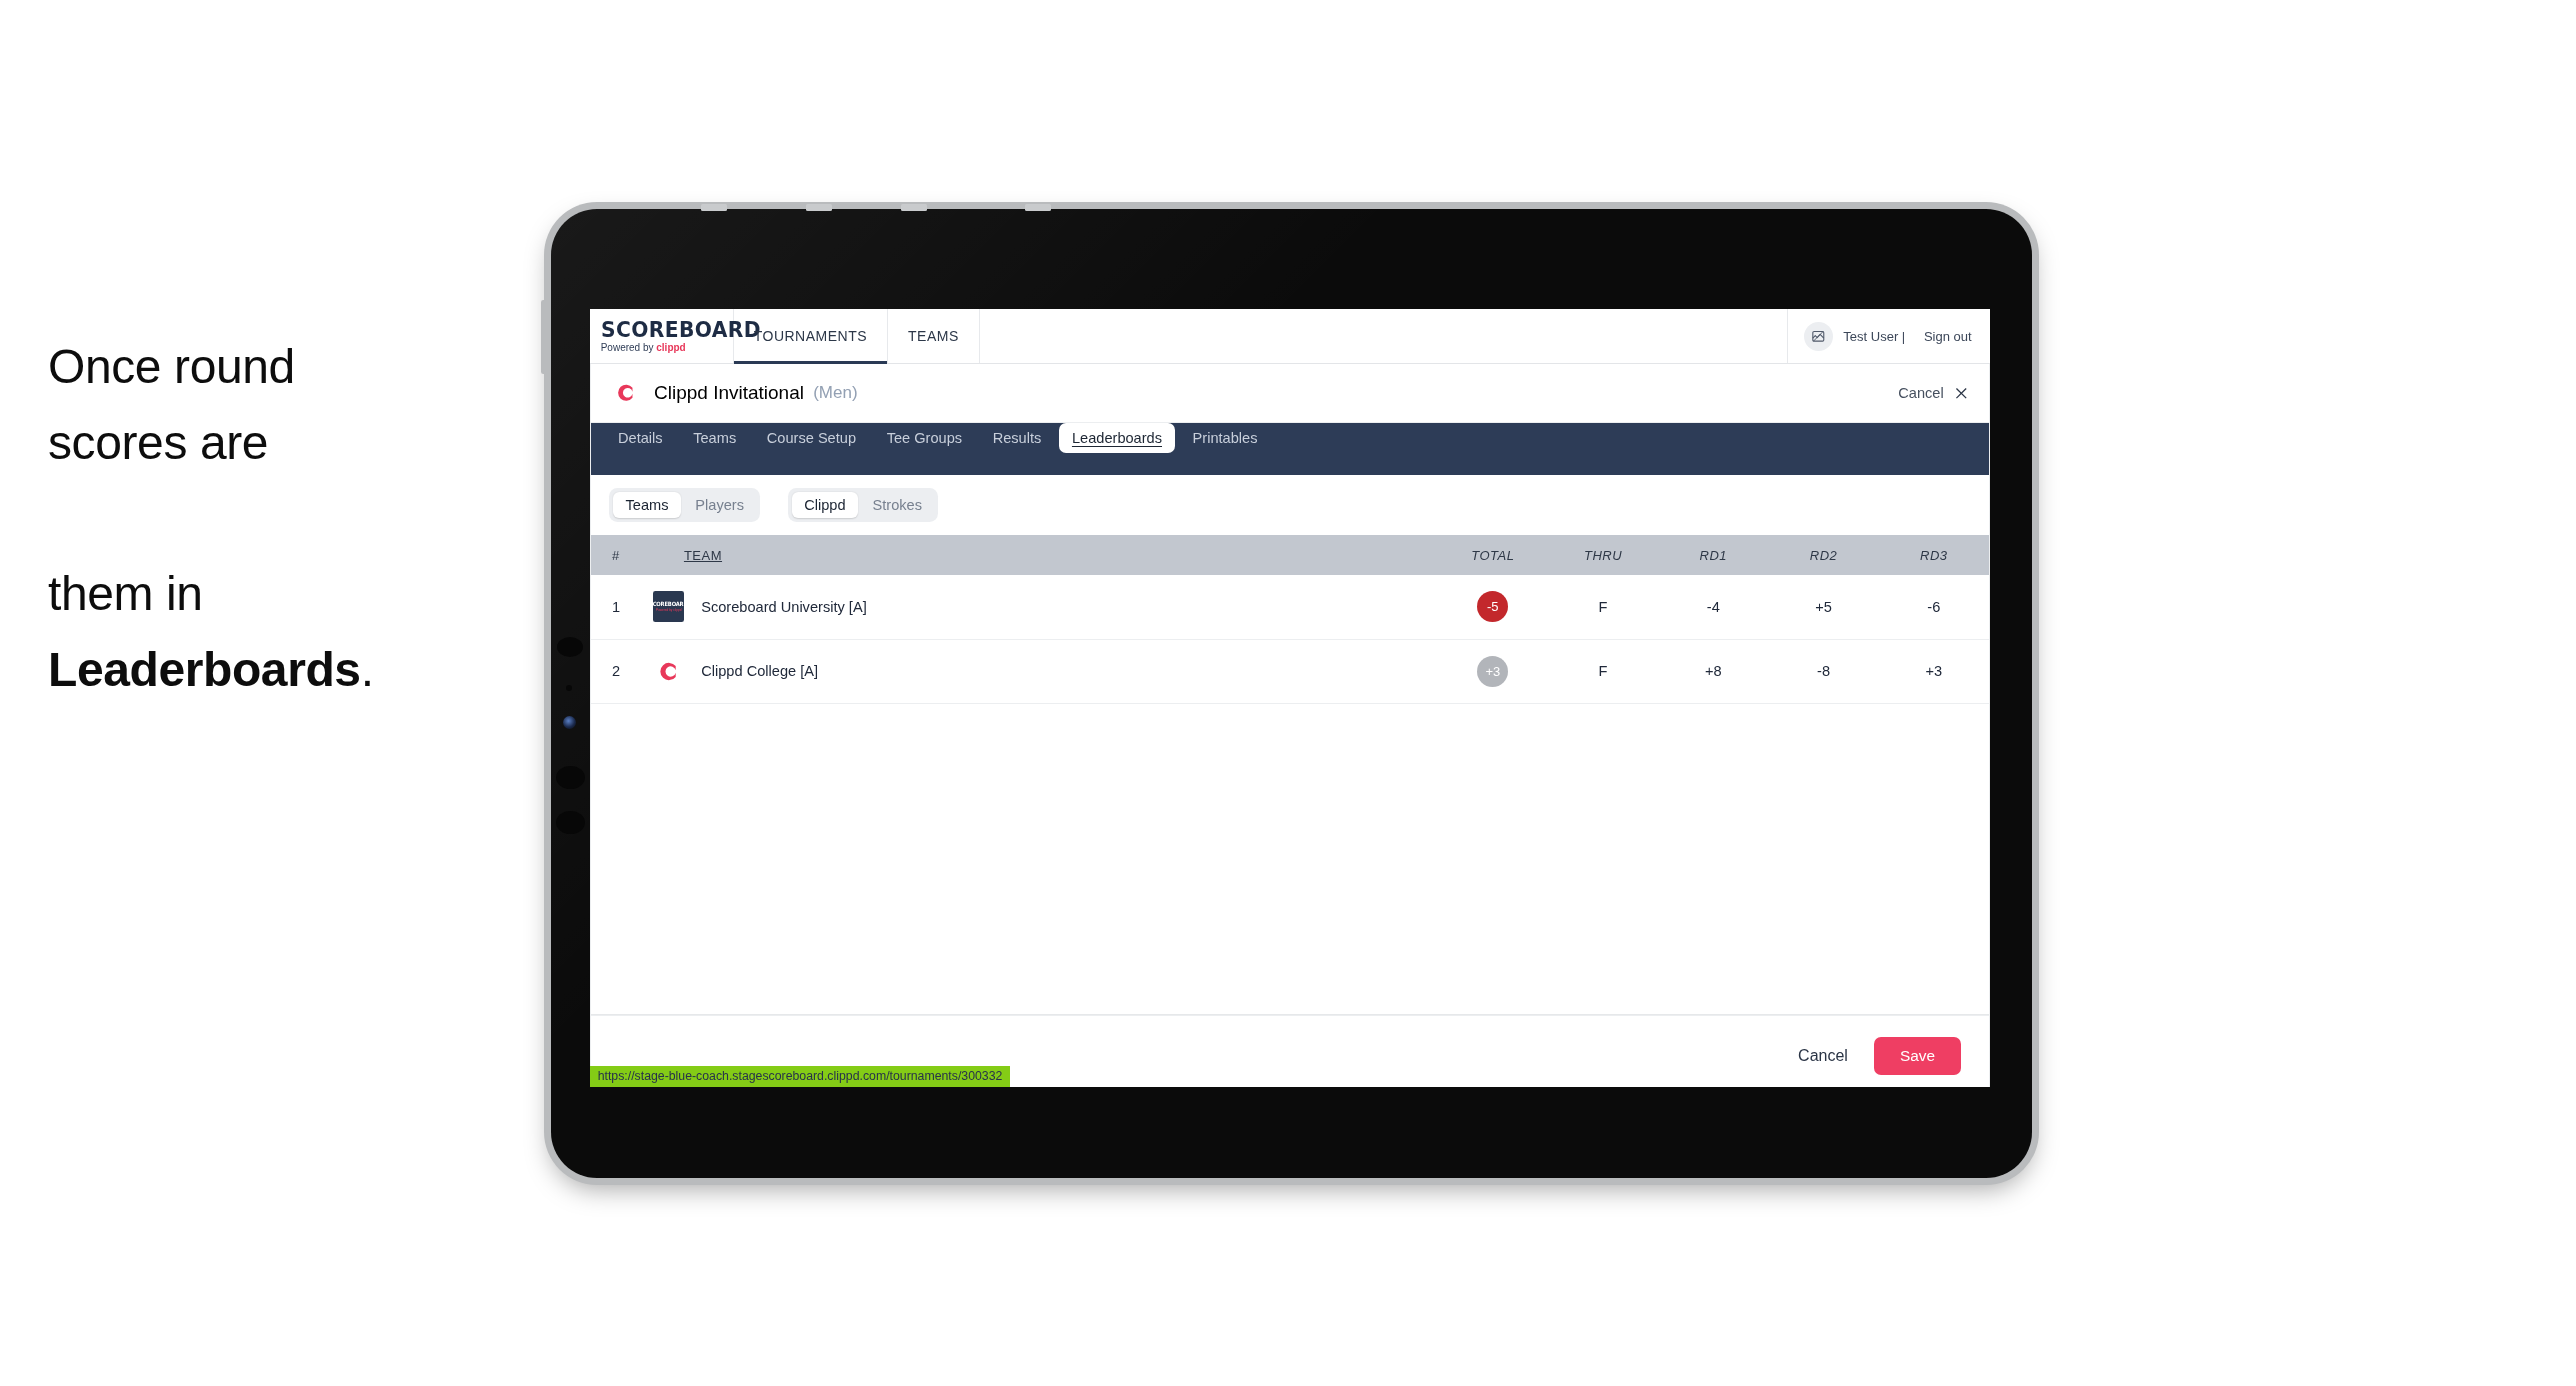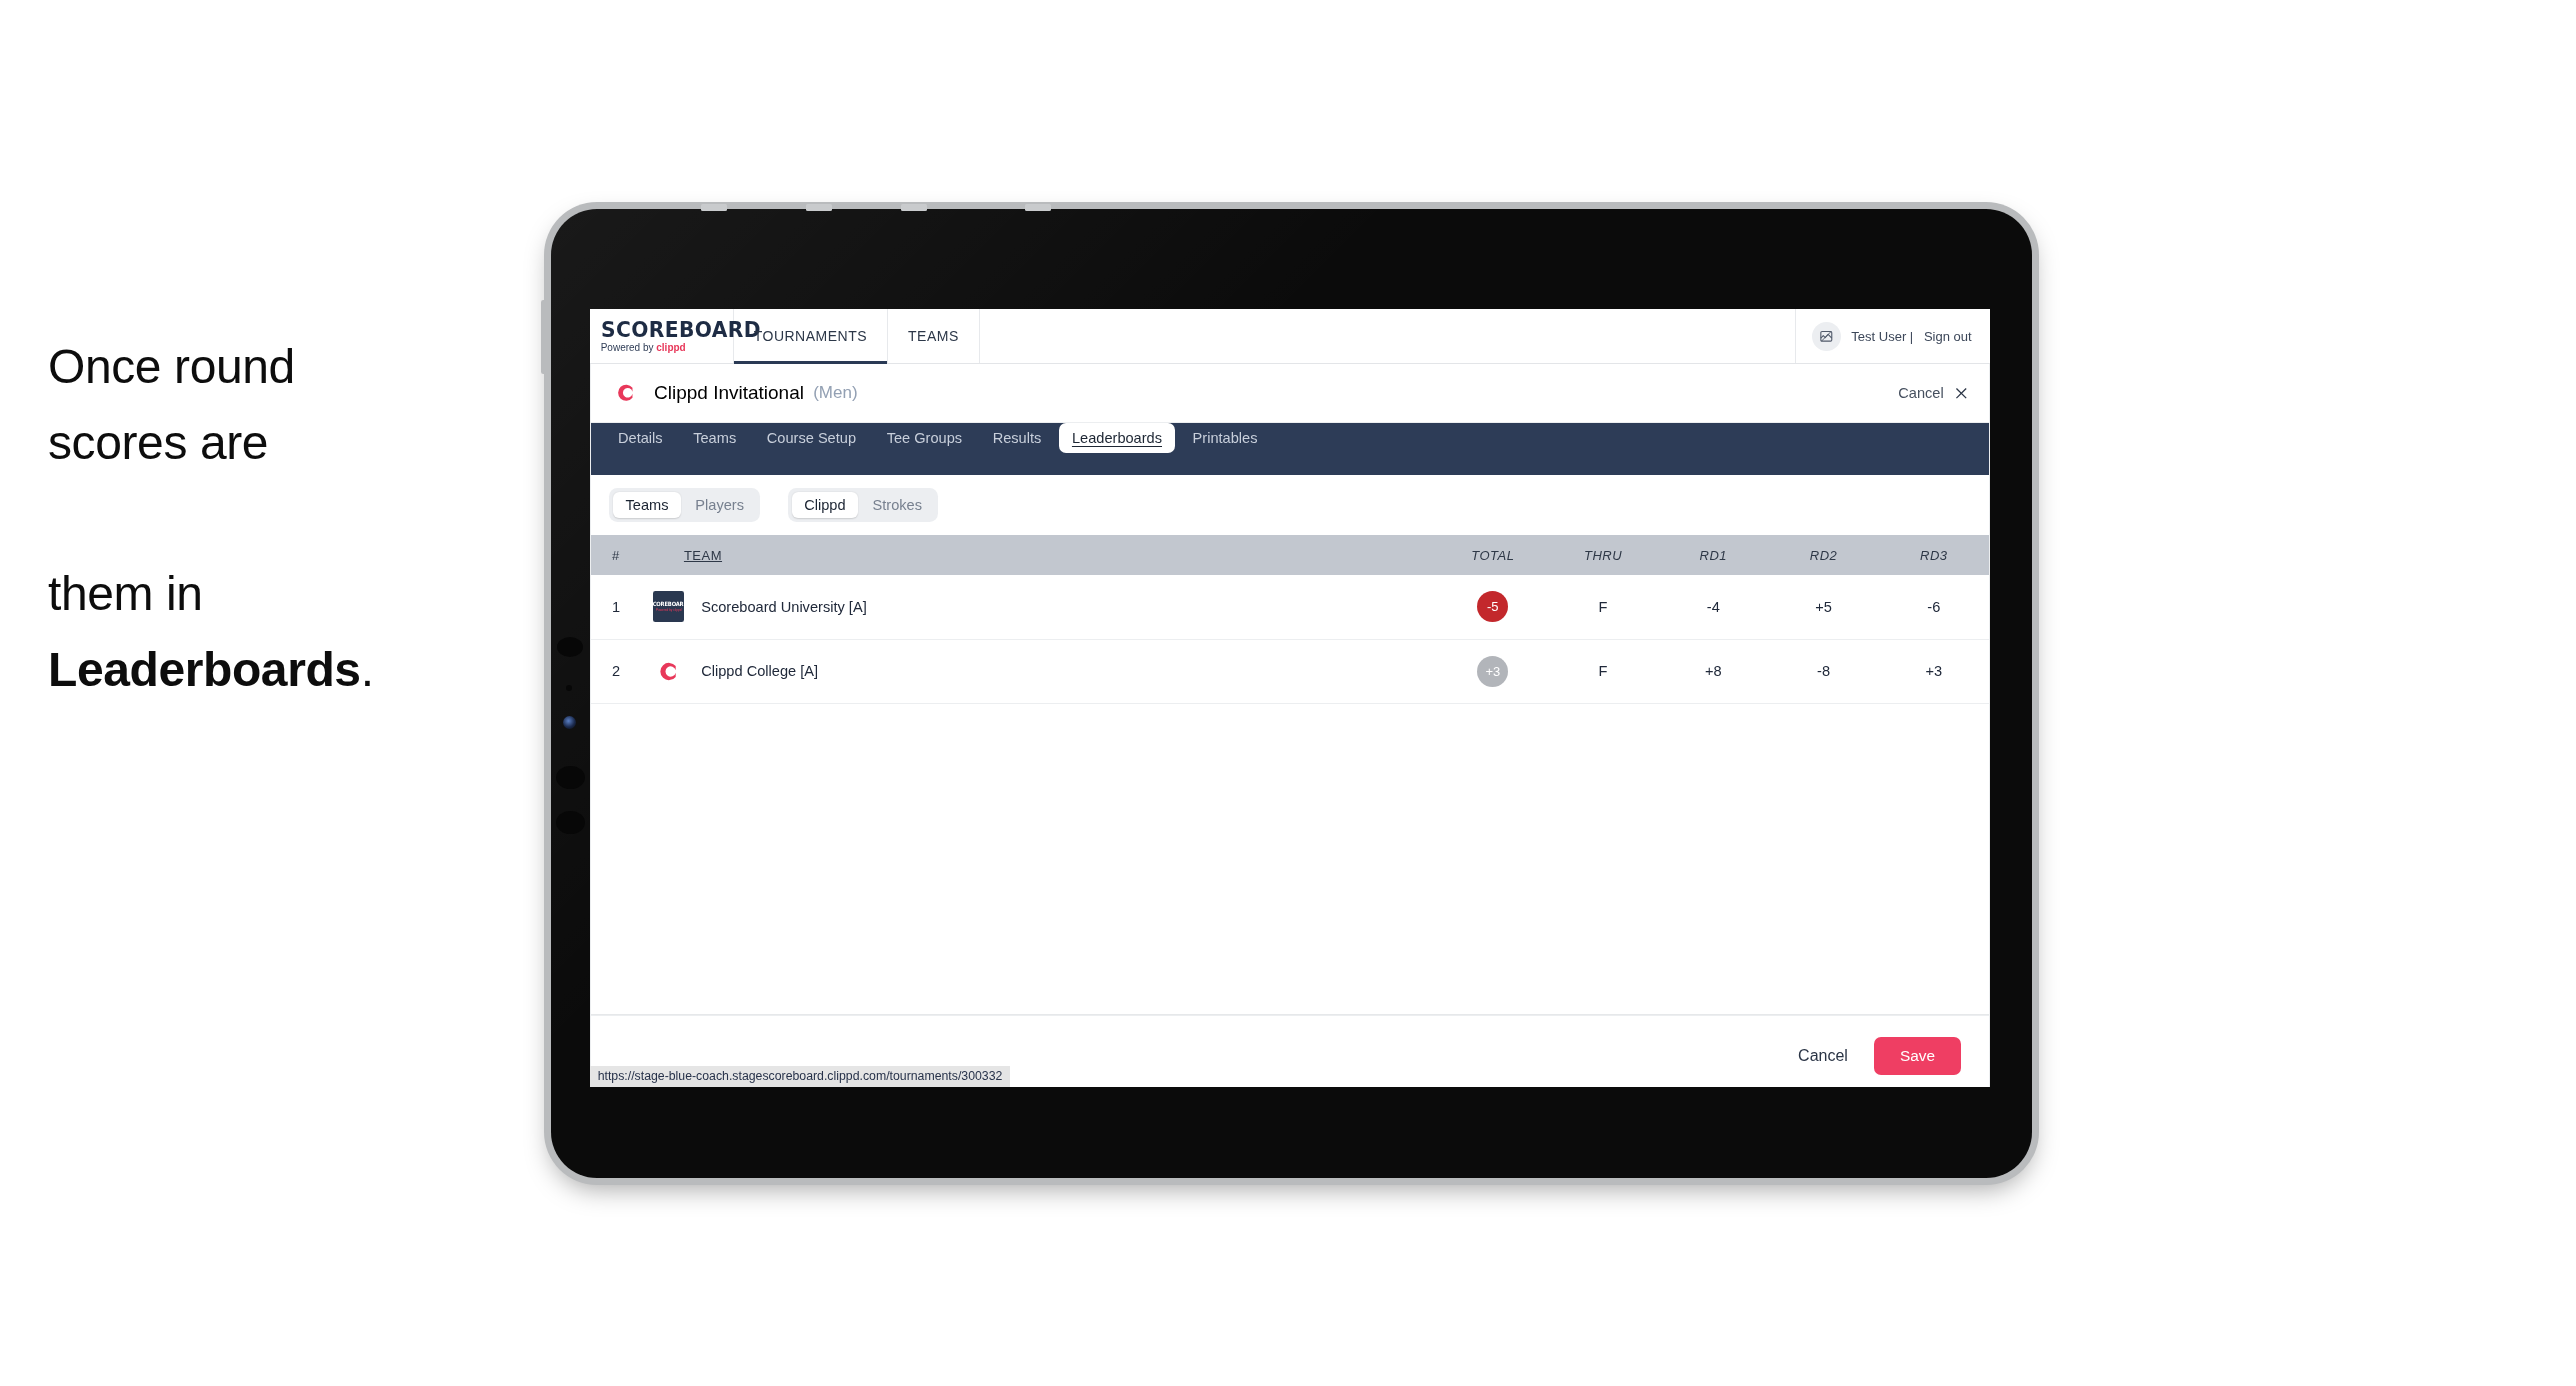--- a/index.html
+++ b/index.html
@@ -147,21 +147,21 @@
     gap: 10.7px;
     padding: 0 18.4px 0 15.4px;
   }
   #avatar {
     width: 29px; height: 29px;
     border-radius: 50%;
     background: #eceef1;
     display: flex; align-items: center; justify-content: center;
   }
   #user-name { font-size: 13px; color: #3c4759; }
-  #sign-out { font-size: 13px; color: #3c4759; cursor: pointer; }
+  #sign-out { font-size: 13px; color: #3c4759; cursor: pointer; margin-left: 8px; }
 
   
   #t-header {
     height: 58px;
     display: flex;
     align-items: center;
     padding: 0 20px 0 23px;
     border-bottom: 0.8px solid #eceef0;
     background: #fff;
   }
@@ -298,21 +298,21 @@
     border: none;
     cursor: pointer;
     font-family: "Liberation Sans", sans-serif;
   }
 
   
   #status-url {
     position: absolute;
     left: 0;
     bottom: 0;
-    background: #e5e5e5;
+    background: #84cc16;
     color: #27324a;
     font-size: 12.3px;
     padding: 3.1px 7.7px 3.8px 7.7px;
     white-space: nowrap;
   }
 
   
   #content-frame {
     border-left: 0.8px solid #eceef0;
     border-right: 0.8px solid #eceef0;

